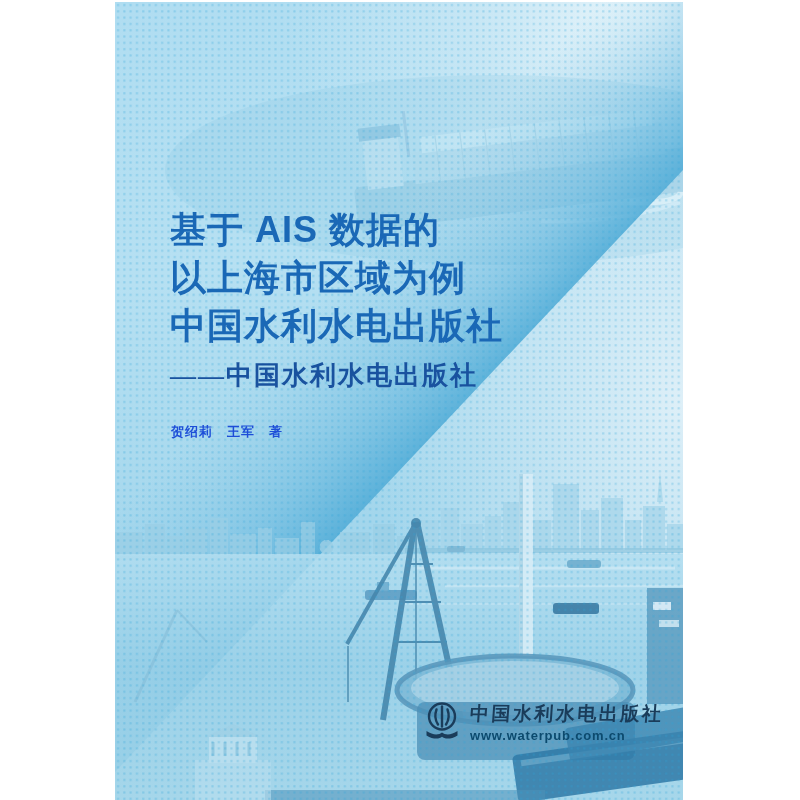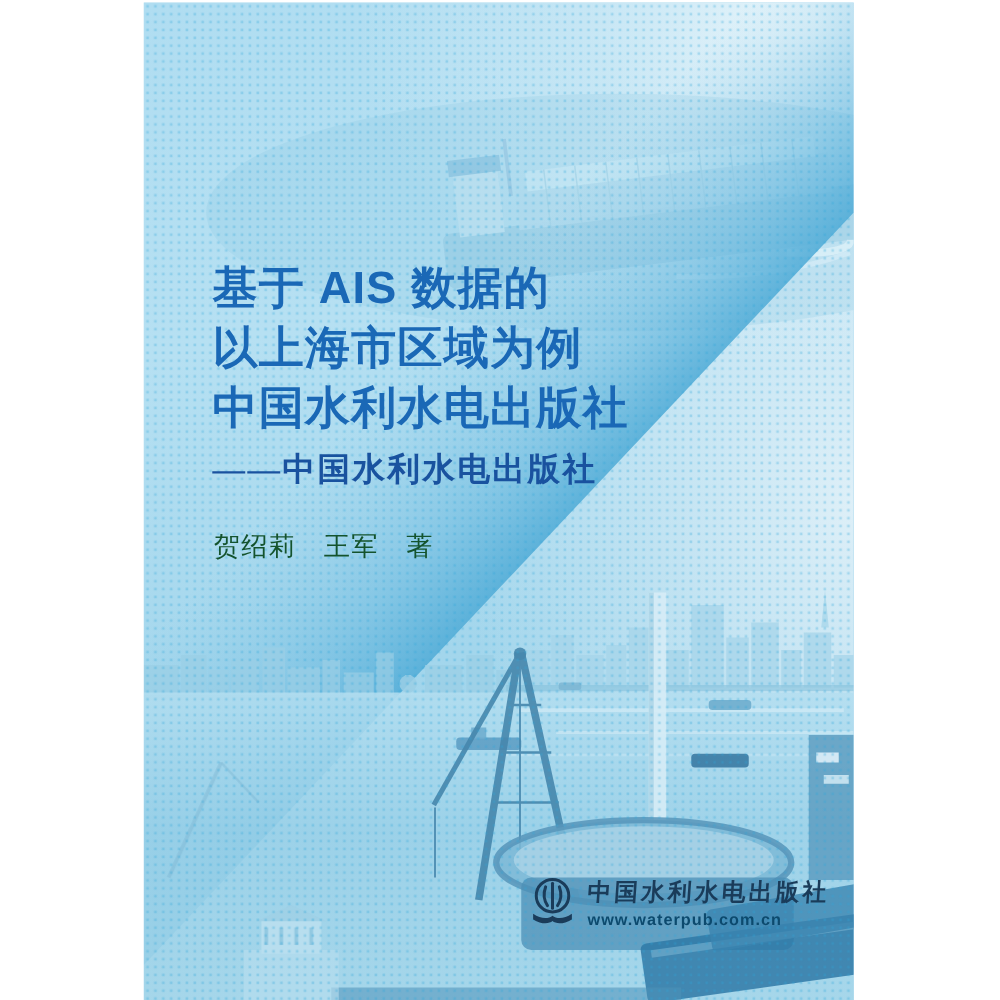--- a/index.html
+++ b/index.html
@@ -7,22 +7,22 @@
         font-family:"Liberation Sans",sans-serif;}
   .cover{position:absolute;left:115px;top:2px;width:568px;height:798px;overflow:hidden;background:#aedcf0;}
   .cover svg.bg{position:absolute;left:0;top:0;width:568px;height:798px;display:block;}
 
   .title-block{position:absolute;left:55px;top:204px;z-index:5;}
   .title-line{font-size:36px;line-height:48px;font-weight:600;letter-spacing:1px;
               color:#1a68b6;white-space:nowrap;font-family:"Liberation Sans",sans-serif;}
   .subtitle{position:absolute;left:55px;top:356px;z-index:5;font-size:26px;font-weight:700;
             letter-spacing:2px;color:#19529f;white-space:nowrap;
             font-family:"Liberation Serif",serif;}
-  .authors{position:absolute;left:56px;top:421px;z-index:5;font-size:21px;font-weight:400;
-           letter-spacing:1px;color:#14532d;white-space:nowrap;}
+  .authors{position:absolute;left:56px;top:421px;z-index:5;font-size:13px;font-weight:700;
+           letter-spacing:1px;color:#1d4ed8;white-space:nowrap;}
 
   .publisher{position:absolute;left:308px;top:699px;z-index:6;display:flex;align-items:flex-start;}
   .emblem{width:38px;height:42px;flex:0 0 auto;margin-right:9px;}
   .pub-text{display:flex;flex-direction:column;}
   .pub-name{font-size:19px;font-weight:700;letter-spacing:2.5px;color:#1a3c5a;white-space:nowrap;
             font-family:"Liberation Serif",serif;transform:skewX(-4deg);}
   .pub-url{font-size:13px;font-weight:700;letter-spacing:0.8px;color:#0c4a6e;white-space:nowrap;margin-top:1px;}
 </style>
 </head>
 <body>

